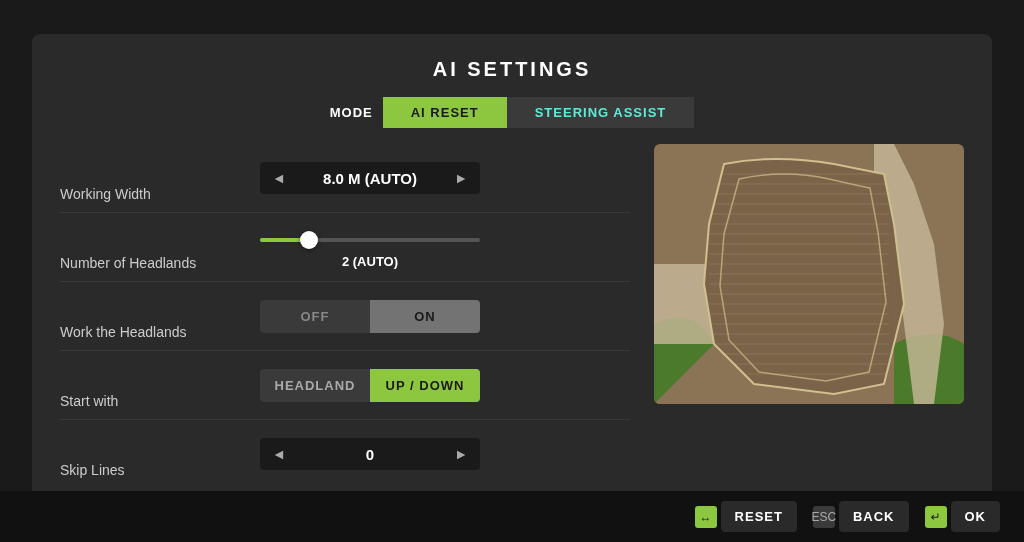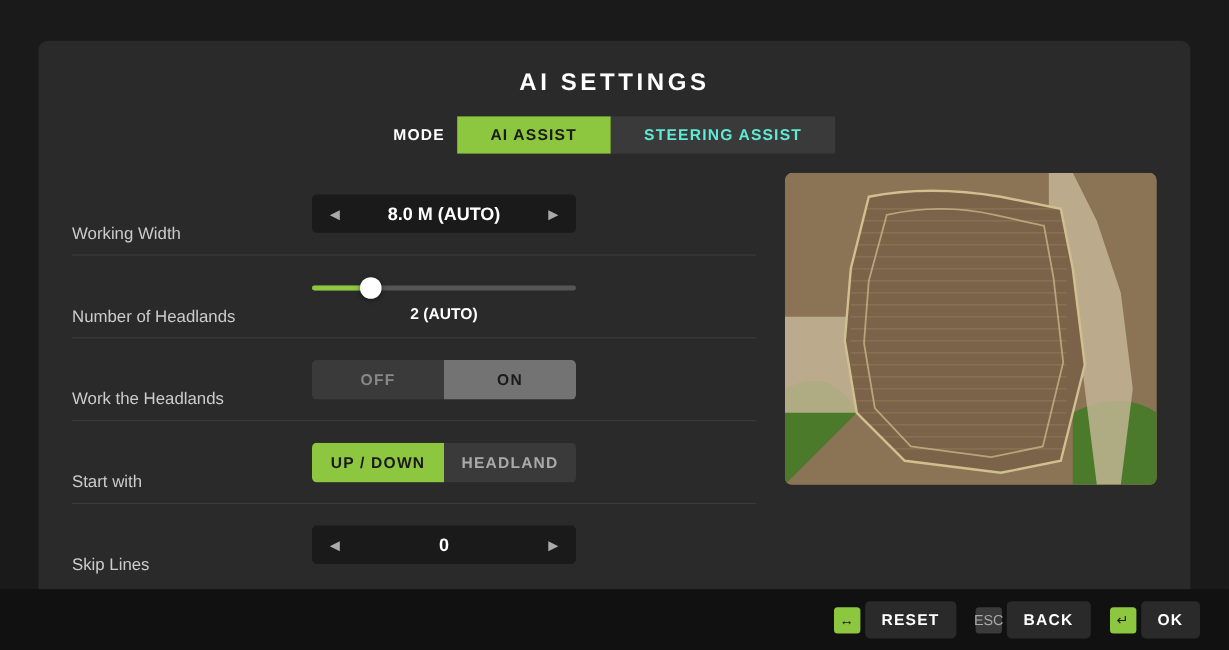--- a/index.html
+++ b/index.html
@@ -293,21 +293,21 @@
   </style>
 </head>
 <body>
 
 <div class="main-panel">
 
   <div class="panel-title">AI SETTINGS</div>
 
   <div class="tab-bar">
     <span class="tab-mode-label">MODE</span>
-    <button class="tab-btn active">AI ASSIST</button>
+    <button class="tab-btn active">AI RESET</button>
     <button class="tab-btn inactive">STEERING ASSIST</button>
   </div>
 
   <div class="content-area">
 
     <div class="settings-panel">
 
       <div class="setting-row">
         <span class="setting-label">Working Width</span>
         <div class="control-area">
@@ -339,22 +339,22 @@
             <button class="toggle-btn off-inactive">OFF</button>
             <button class="toggle-btn on-active">ON</button>
           </div>
         </div>
       </div>
 
       <div class="setting-row">
         <span class="setting-label">Start with</span>
         <div class="control-area">
           <div class="toggle-group">
+            <button class="toggle-btn option-inactive">HEADLAND</button>
             <button class="toggle-btn option-active">UP / DOWN</button>
-            <button class="toggle-btn option-inactive">HEADLAND</button>
           </div>
         </div>
       </div>
 
       <div class="setting-row">
         <span class="setting-label">Skip Lines</span>
         <div class="control-area">
           <div class="stepper-control">
             <button class="stepper-btn">◄</button>
             <span class="stepper-value">0</span>

